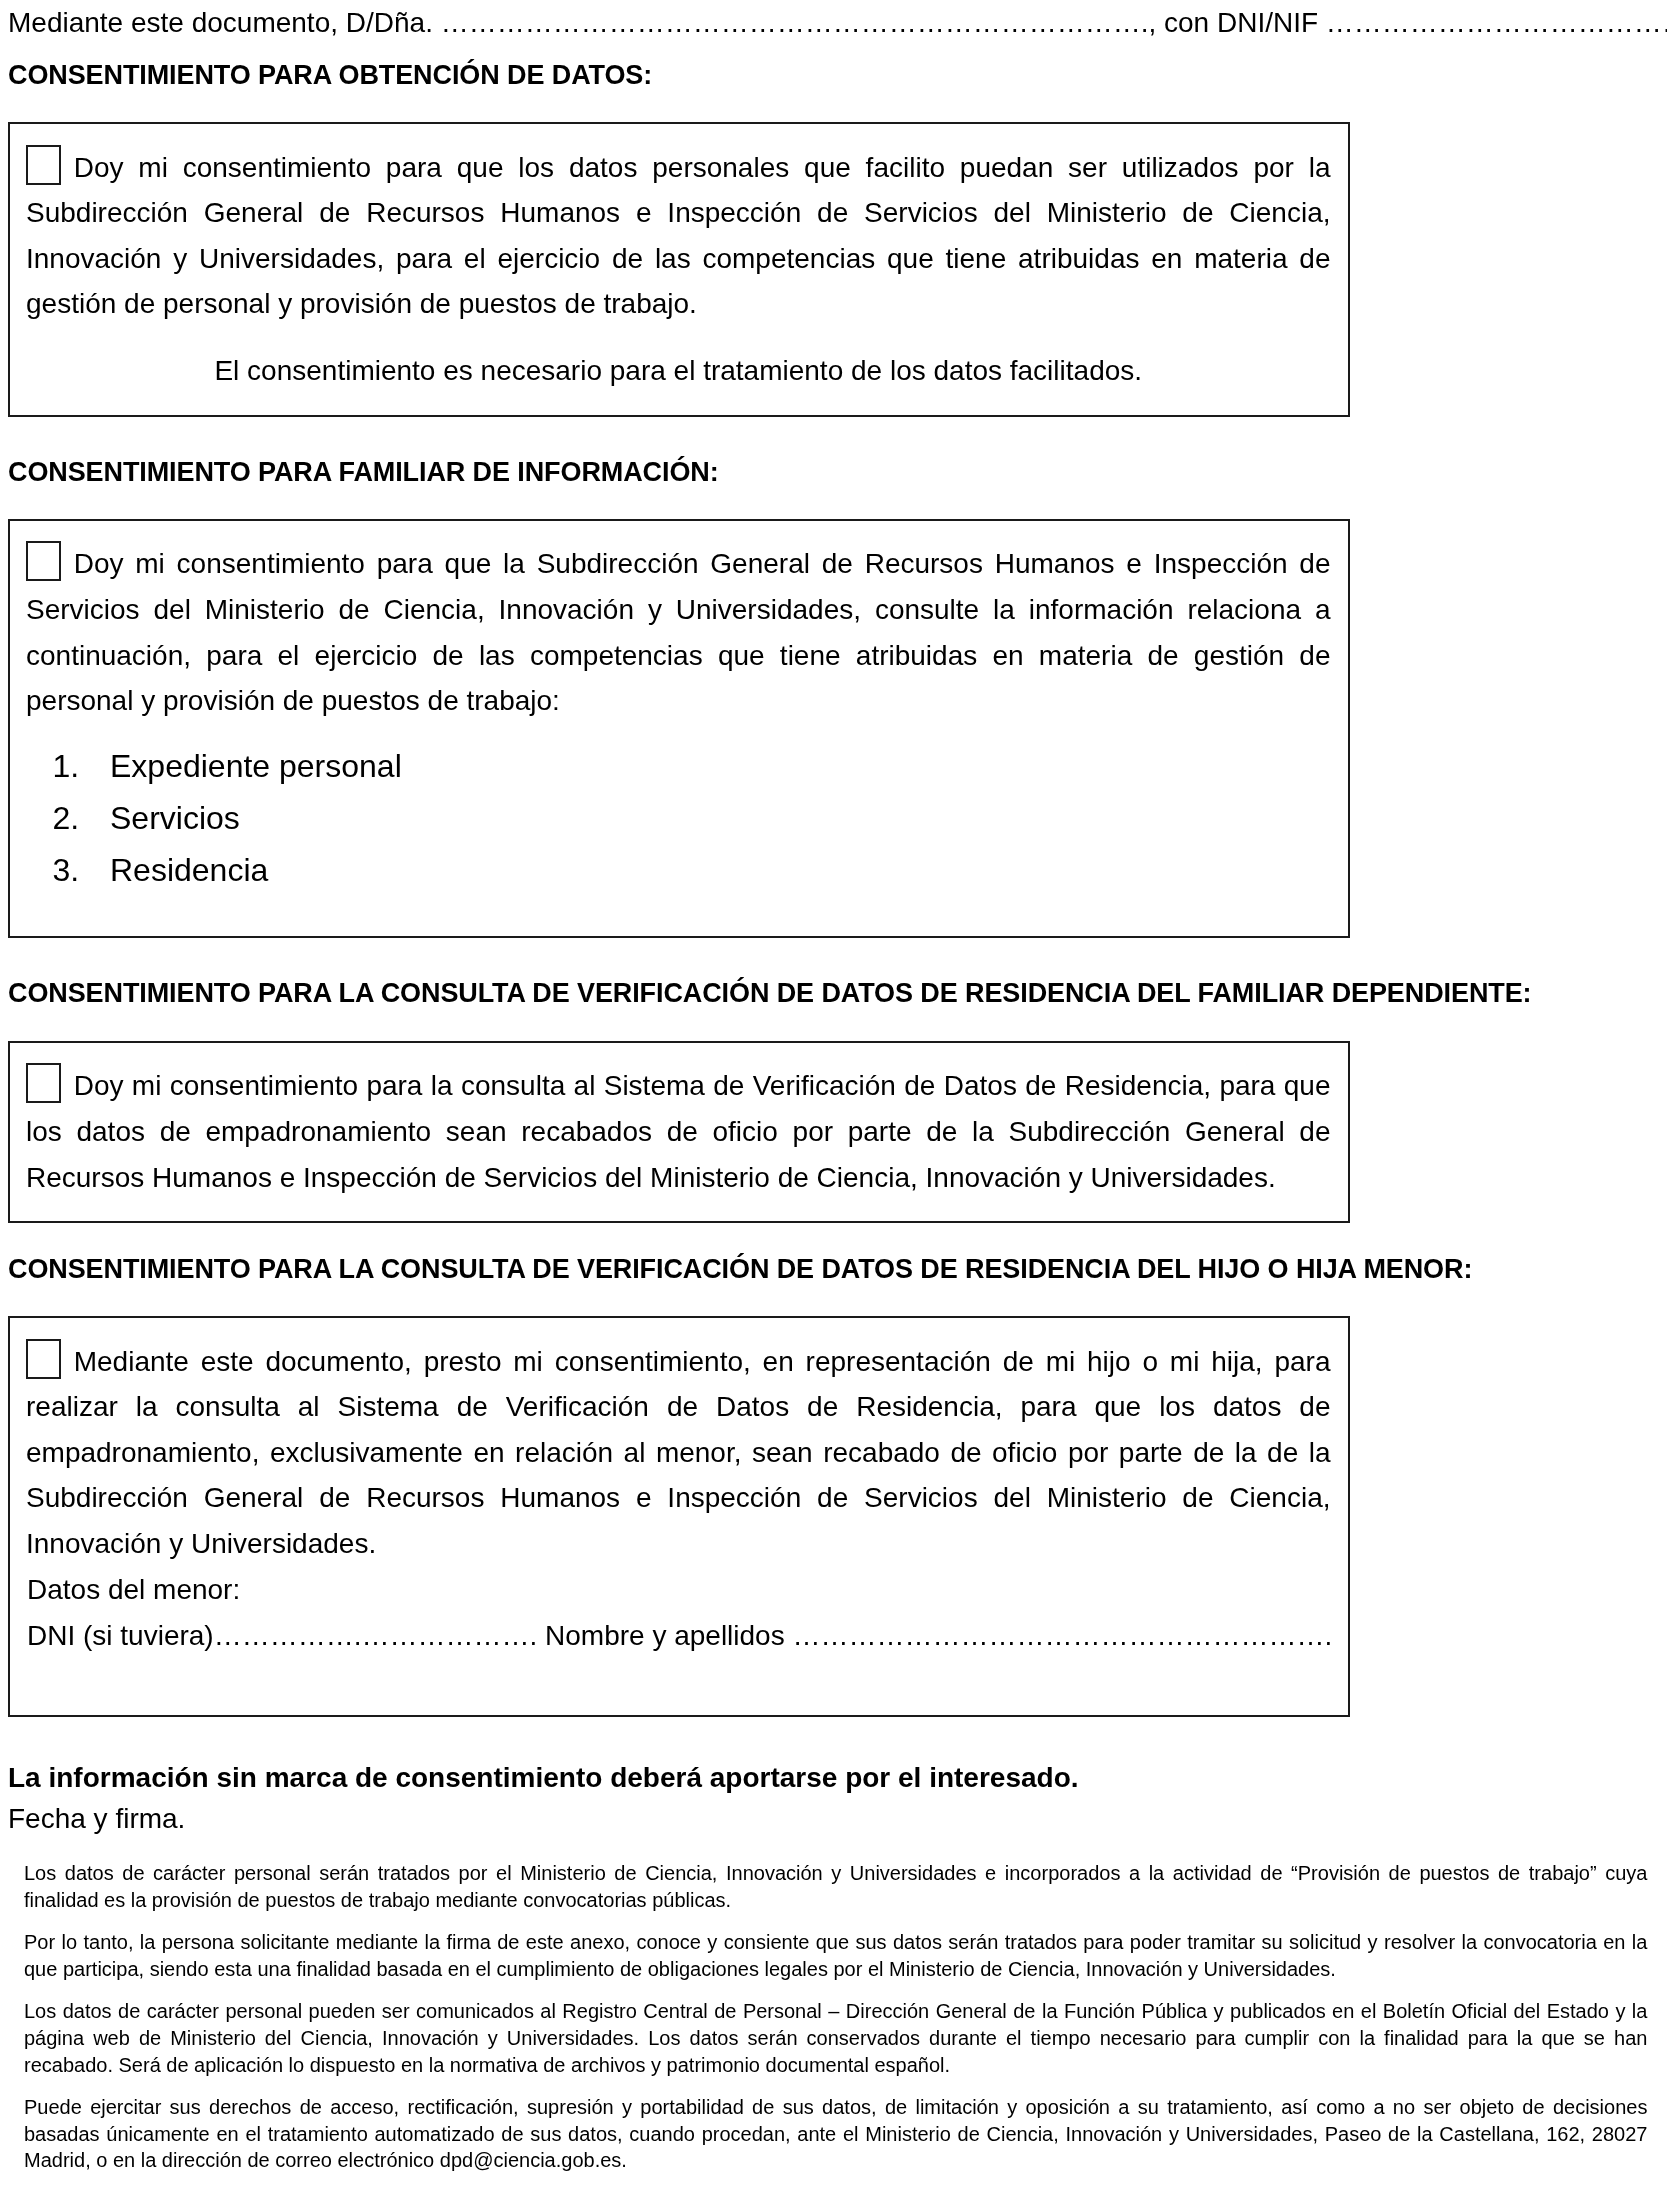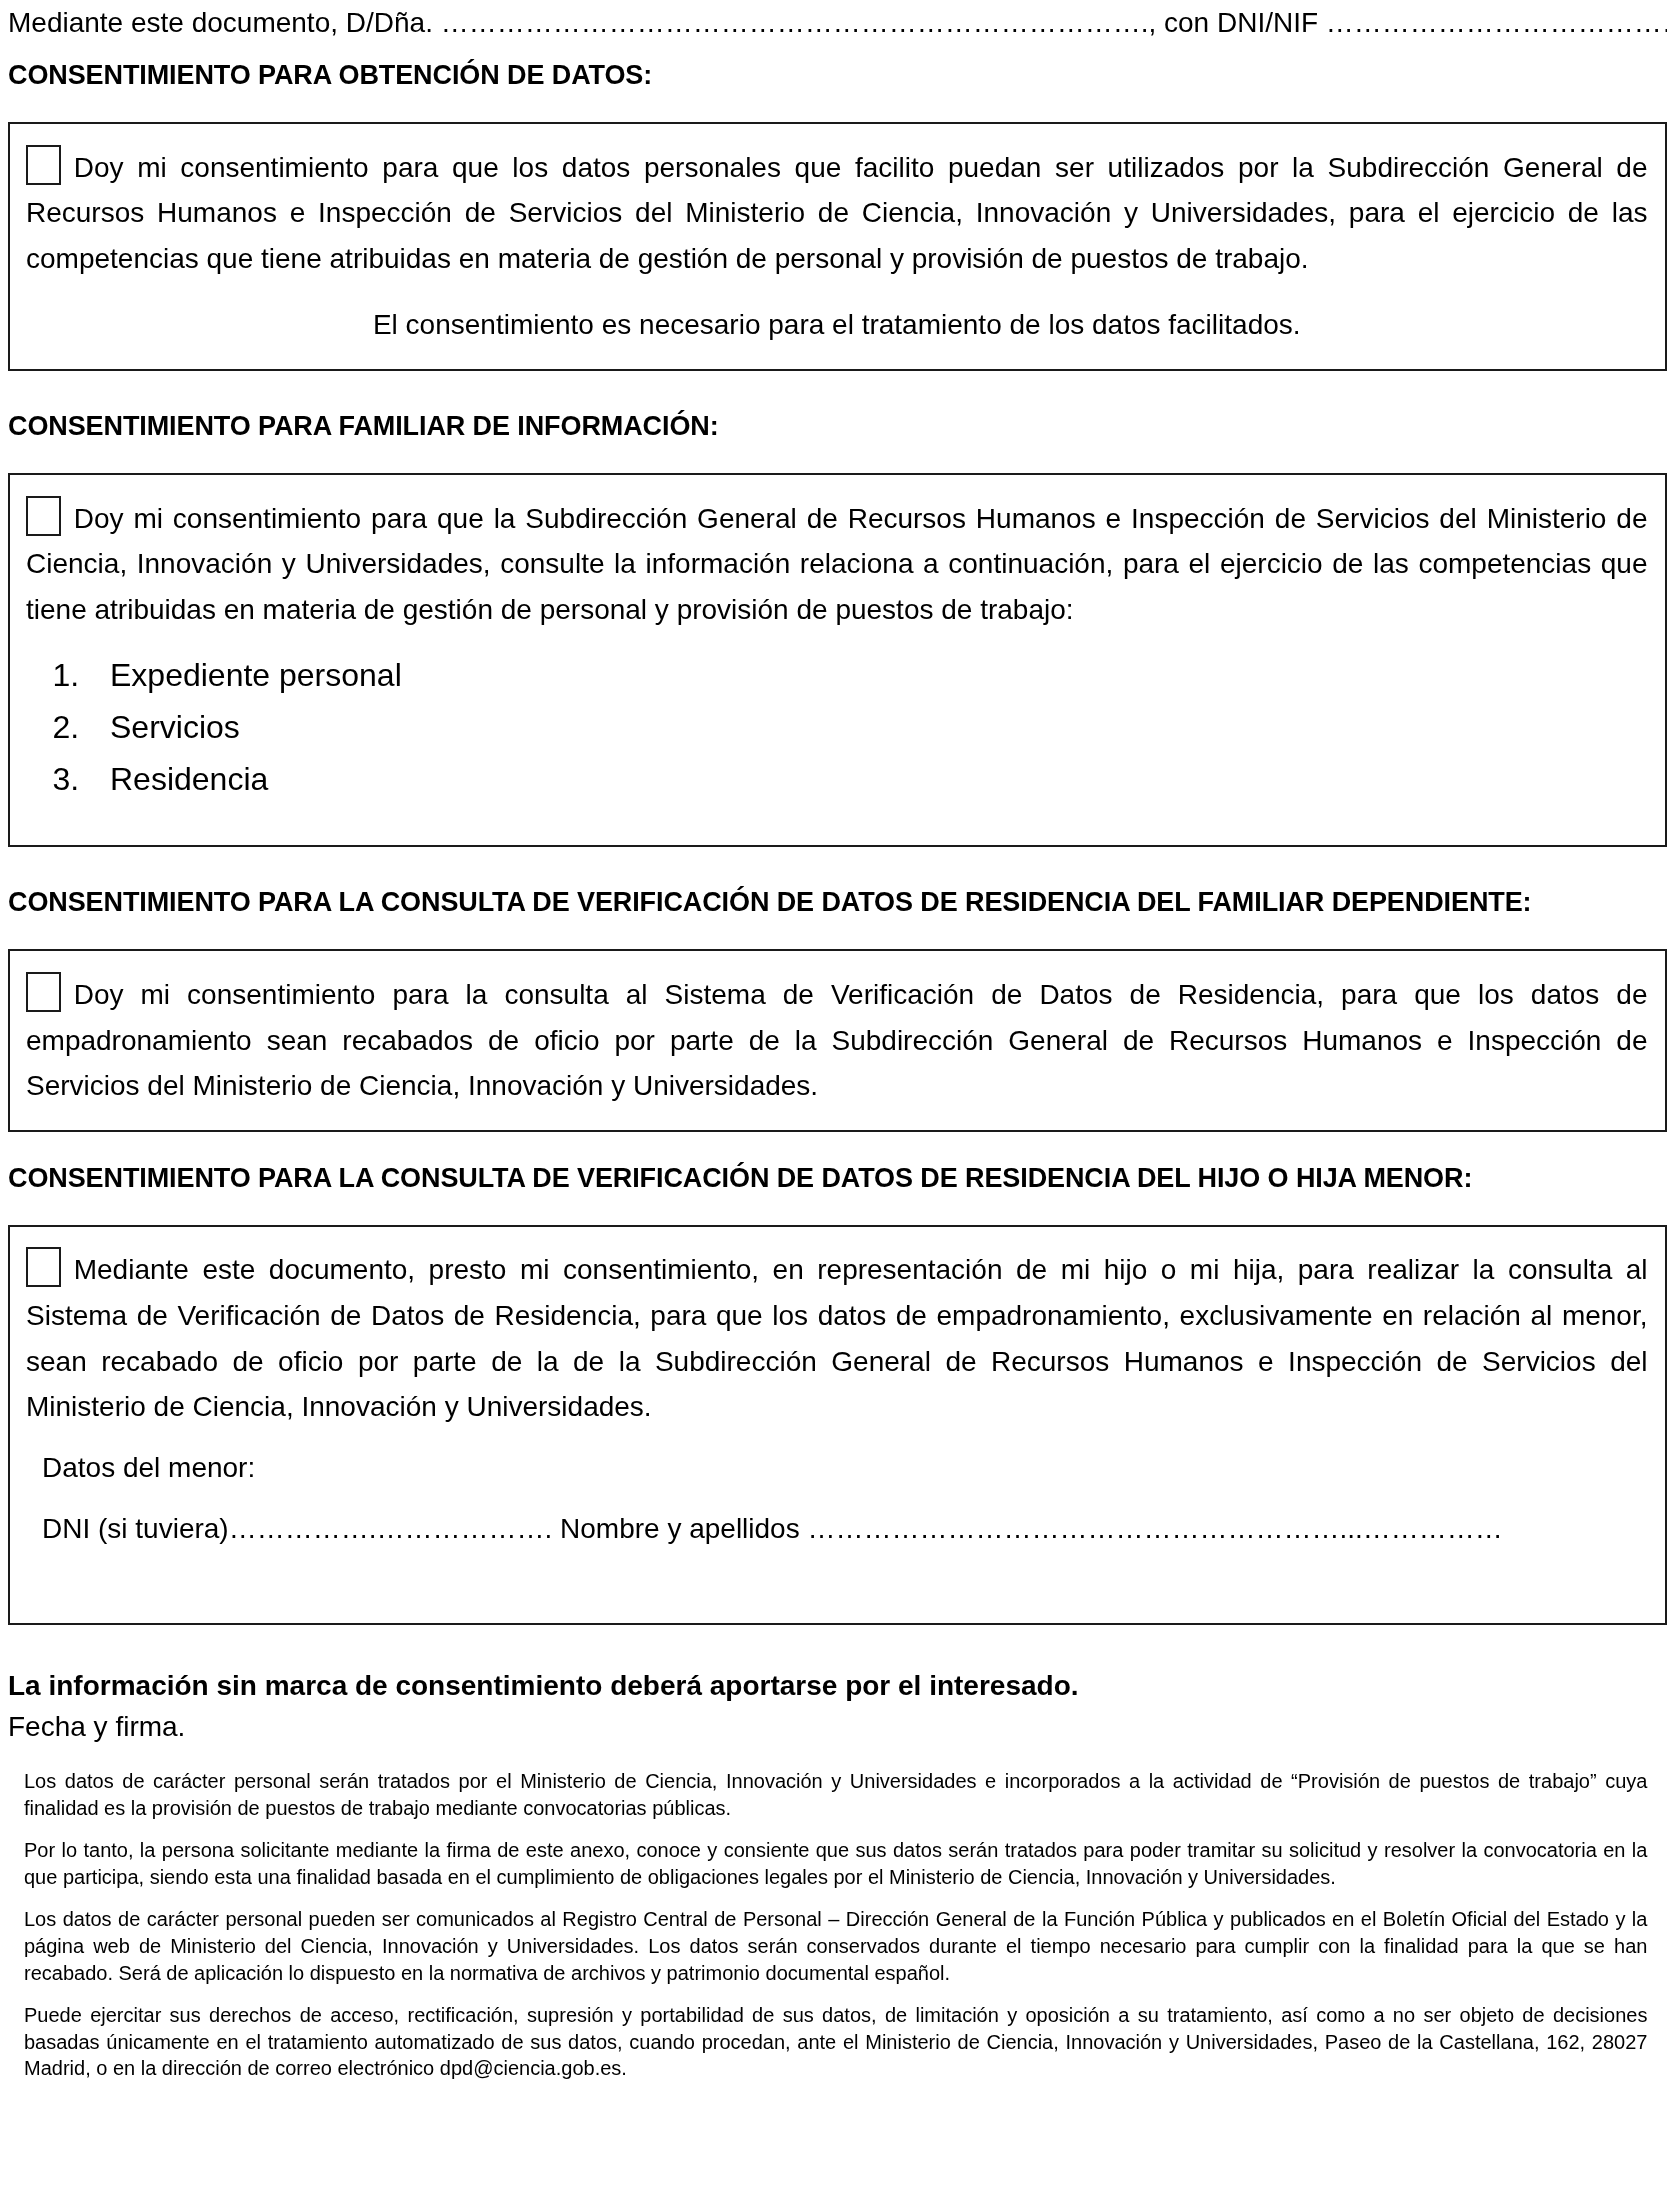--- a/index.html
+++ b/index.html
@@ -43,21 +43,21 @@
   }
 
   .spacer-sm { height: 16px; }
   .spacer-md { height: 29px; }
   .spacer-lg { height: 38px; }
 
   
   .consent-box {
     border: 2.4px solid #1a1a1a;
     box-sizing: border-box;
-    width: 1659px;
+    width: 1342px;
     padding: 20.7px 17.5px 20.7px 16px;
   }
 
   .consent-para {
     font-size: 28px;
     line-height: 1.63;
     text-align: justify;
     text-justify: inter-word;
     margin: 0;
   }
@@ -89,21 +89,21 @@
     list-style-position: outside;
   }
   ol.consent-list li {
     padding-left: 22px;
     margin: 0;
   }
 
   .minor-line {
     font-size: 28px;
     line-height: 1.6;
-    margin: 16px;
+    margin: 1px;
     white-space: nowrap;
     overflow: hidden;
   }
 
   
   .footer-bold {
     font-size: 28px;
     font-weight: bold;
     line-height: 1.45;
     margin: 0;

